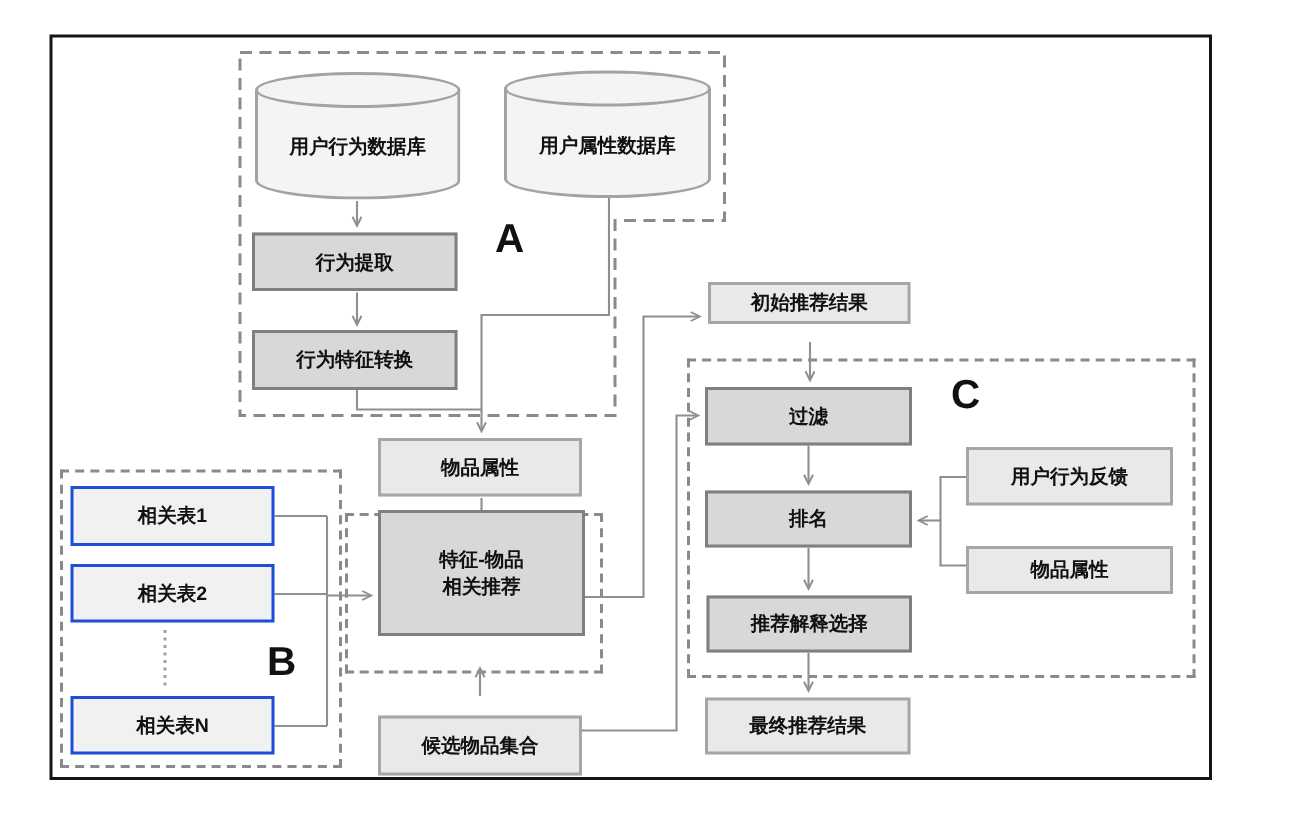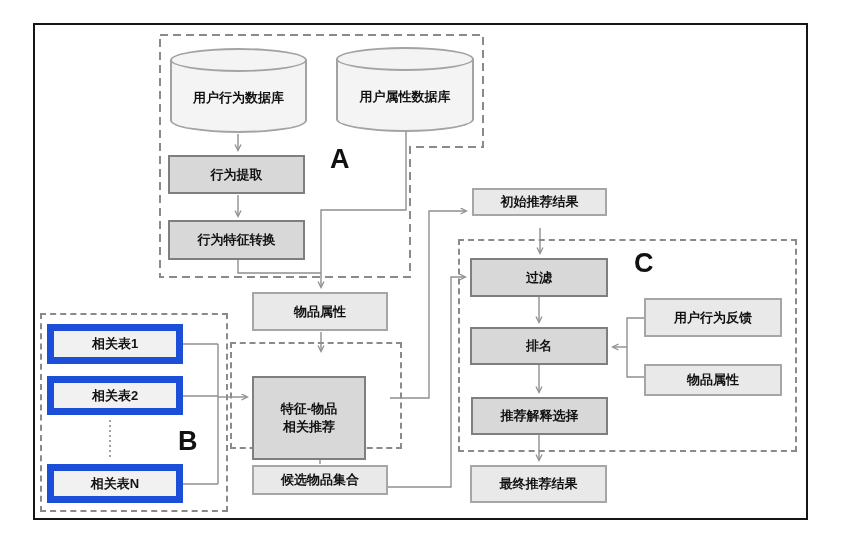--- a/index.html
+++ b/index.html
@@ -12,21 +12,21 @@
   .wires{position:absolute;left:0;top:0;width:863px;height:542px;z-index:2;pointer-events:none;}
   .group{position:absolute;border:2px dashed #8a8a8a;box-sizing:border-box;z-index:1;}
   .glabel{position:absolute;font-size:27px;font-weight:bold;z-index:3;line-height:1;}
   .node{
     position:absolute;display:flex;align-items:center;justify-content:center;
     box-sizing:border-box;font-size:13px;font-weight:bold;text-align:center;
     line-height:1.35;white-space:pre-line;z-index:3;
   }
   .dark{background:#d8d8d8;border:2px solid #7f7f7f;}
   .light{background:#e9e9e9;border:2px solid #a6a6a6;}
-  .lighter{background:#f1f1f1;border:7px solid #1d4ed8;}
+  .lighter{background:#f1f1f1;border:2px solid #1d4ed8;}
   .cylinder{position:absolute;z-index:3;}
   .cyl-top{position:absolute;left:0;right:0;top:0;height:24px;border:2px solid #a3a3a3;
     border-radius:50%;background:#f4f4f4;box-sizing:border-box;z-index:2;}
   .cyl-body{position:absolute;left:0;right:0;top:12px;bottom:0;border:2px solid #a3a3a3;border-top:none;
     border-radius:0 0 70px 70px / 0 0 13px 13px;background:#f4f4f4;box-sizing:border-box;z-index:1;}
   .cyl-label{position:absolute;left:0;right:0;top:14px;bottom:0;display:flex;align-items:center;
     justify-content:center;font-size:13px;font-weight:bold;z-index:3;}
 </style>
 </head>
 <body>
@@ -87,23 +87,23 @@
   </div>
 
   <div class="node dark" style="left:168px;top:155px;width:137px;height:39px">行为提取</div>
   <div class="node dark" style="left:168px;top:220px;width:137px;height:40px">行为特征转换</div>
   <div class="node light" style="left:252px;top:292px;width:136px;height:39px">物品属性</div>
 
   <div class="node lighter" style="left:47px;top:324px;width:136px;height:40px">相关表1</div>
   <div class="node lighter" style="left:47px;top:376px;width:136px;height:39px">相关表2</div>
   <div class="node lighter" style="left:47px;top:464px;width:136px;height:39px">相关表N</div>
 
-  <div class="node dark" style="left:252px;top:376px;width:114px;height:84px">特征-物品
+  <div class="node dark" style="left:252px;top:340px;width:138px;height:84px">特征-物品
 相关推荐</div>
-  <div class="node light" style="left:252px;top:465px;width:136px;height:30px">候选物品集合</div>
+  <div class="node light" style="left:252px;top:477px;width:136px;height:40px">候选物品集合</div>
 
   <div class="node light" style="left:472px;top:188px;width:135px;height:28px">初始推荐结果</div>
   <div class="node dark" style="left:470px;top:258px;width:138px;height:39px">过滤</div>
   <div class="node dark" style="left:470px;top:327px;width:138px;height:38px">排名</div>
   <div class="node dark" style="left:471px;top:397px;width:137px;height:38px">推荐解释选择</div>
   <div class="node light" style="left:470px;top:465px;width:137px;height:38px">最终推荐结果</div>
 
   <div class="node light" style="left:644px;top:298px;width:138px;height:39px">用户行为反馈</div>
   <div class="node light" style="left:644px;top:364px;width:138px;height:32px">物品属性</div>
 

